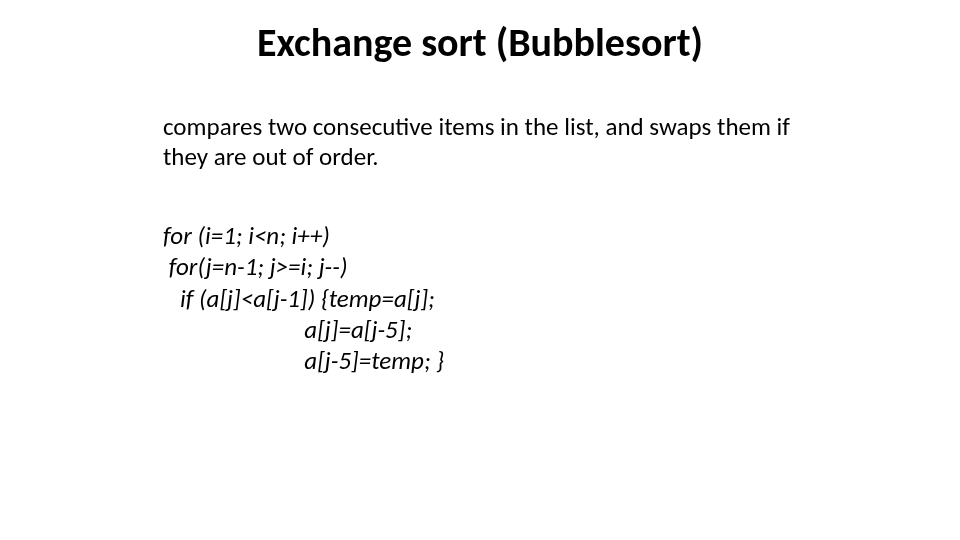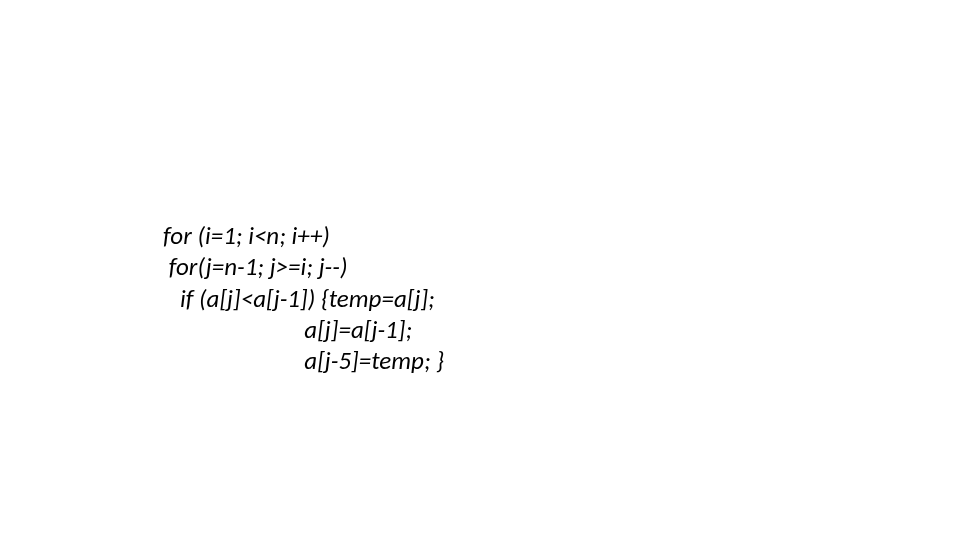--- a/index.html
+++ b/index.html
@@ -44,18 +44,20 @@
     font-size: 25px;
     font-style: italic;
     line-height: 1.25;
     white-space: pre;
   }
 </style>
 </head>
 <body>
 
 <div class="slide">
+  <div class="title">Exchange sort (Bubblesort)</div>
+  <div class="desc">compares two consecutive items in the list, and swaps them if they are out of order.</div>
   <div class="code"><span>for (i=1; i&lt;n; i++)</span>
 <span> for(j=n-1; j&gt;=i; j--)</span>
 <span>   if (a[j]&lt;a[j-1]) {temp=a[j];</span>
-<span>                         a[j]=a[j-1];</span>
+<span>                         a[j]=a[j-5];</span>
 <span>                         a[j-5]=temp; }</span></div>
 </div>
 
 </body></html>

